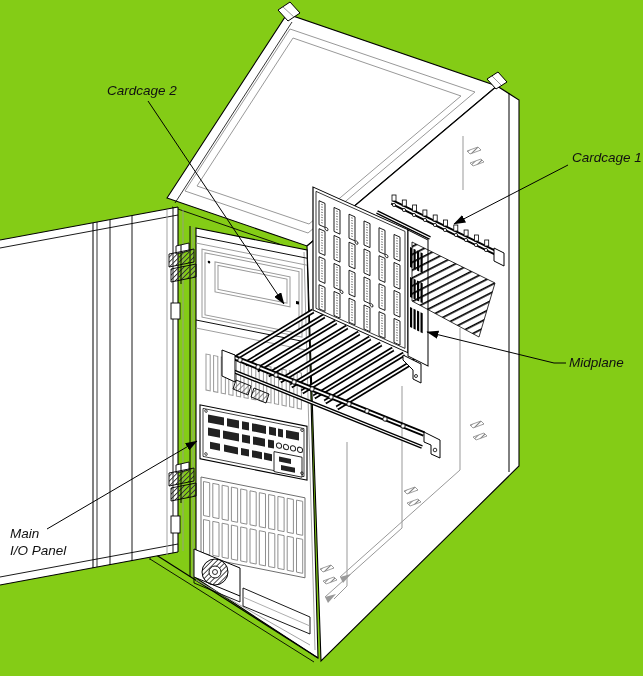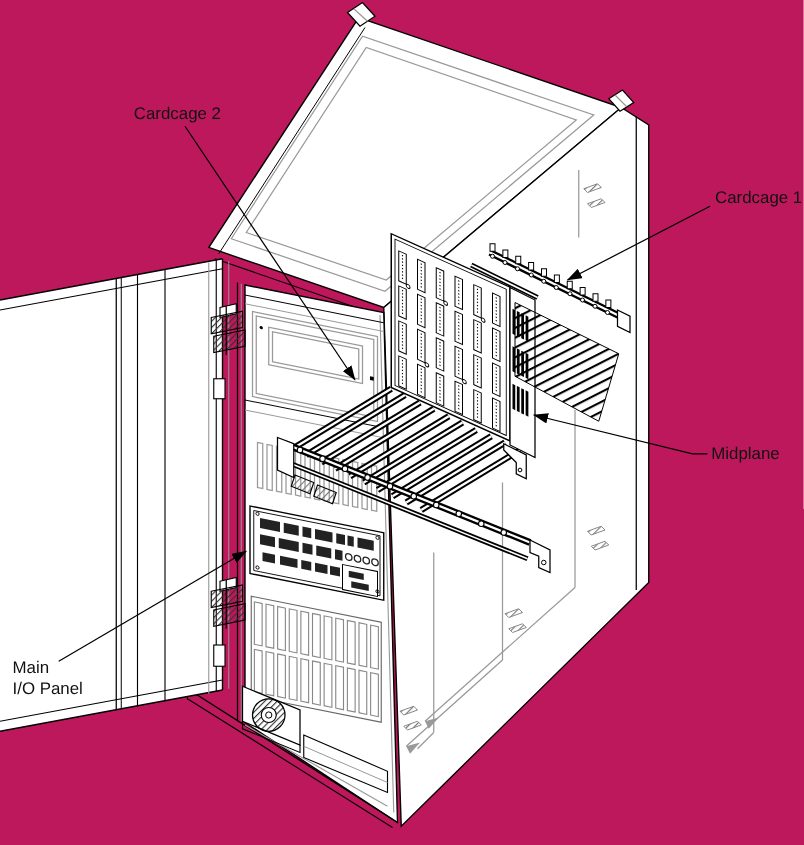--- a/index.html
+++ b/index.html
@@ -1,17 +1,17 @@
 <!DOCTYPE html>
 <html><head>
 <meta charset="utf-8">
 <style>
   html,body{margin:0;padding:0;background:#fff;}
-  .canvas{position:relative;width:643px;height:676px;background:#be185d;overflow:hidden;
-          font-family:"Liberation Sans", sans-serif;}
+  .canvas{position:relative;width:643px;height:676px;background:#84cc16;overflow:hidden;
+          font-family:"Liberation Sans", sans-serif;font-style:italic;}
   svg{display:block;}
   text{font-family:"Liberation Sans", sans-serif;font-size:13.5px;fill:#111;}
 </style>
 </head>
 <body>
 
 <div class="canvas">
 <svg width="643" height="676" viewBox="0 0 643 676">
   <defs>
     <pattern id="hatchGray" width="4" height="4" patternUnits="userSpaceOnUse" patternTransform="rotate(45)">

